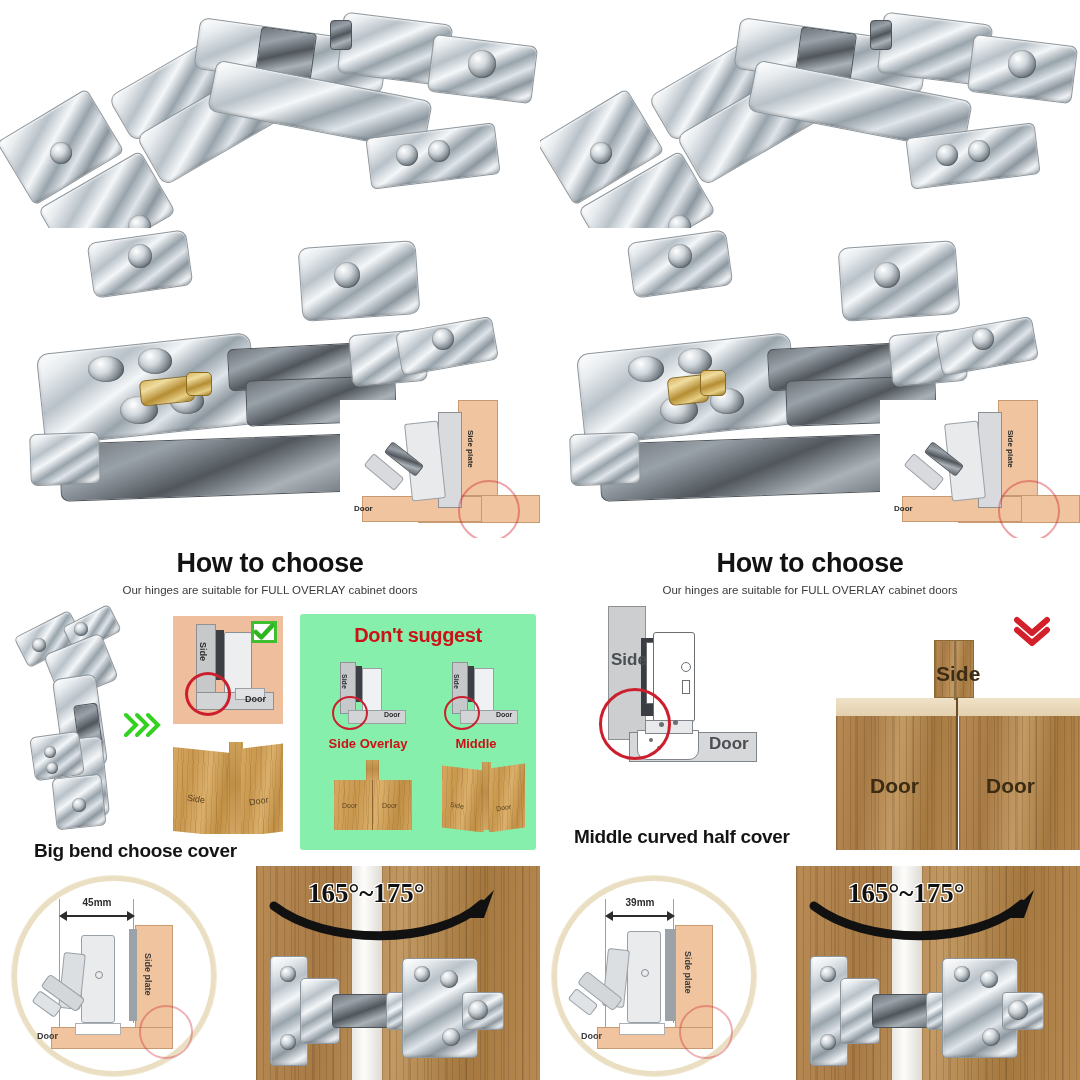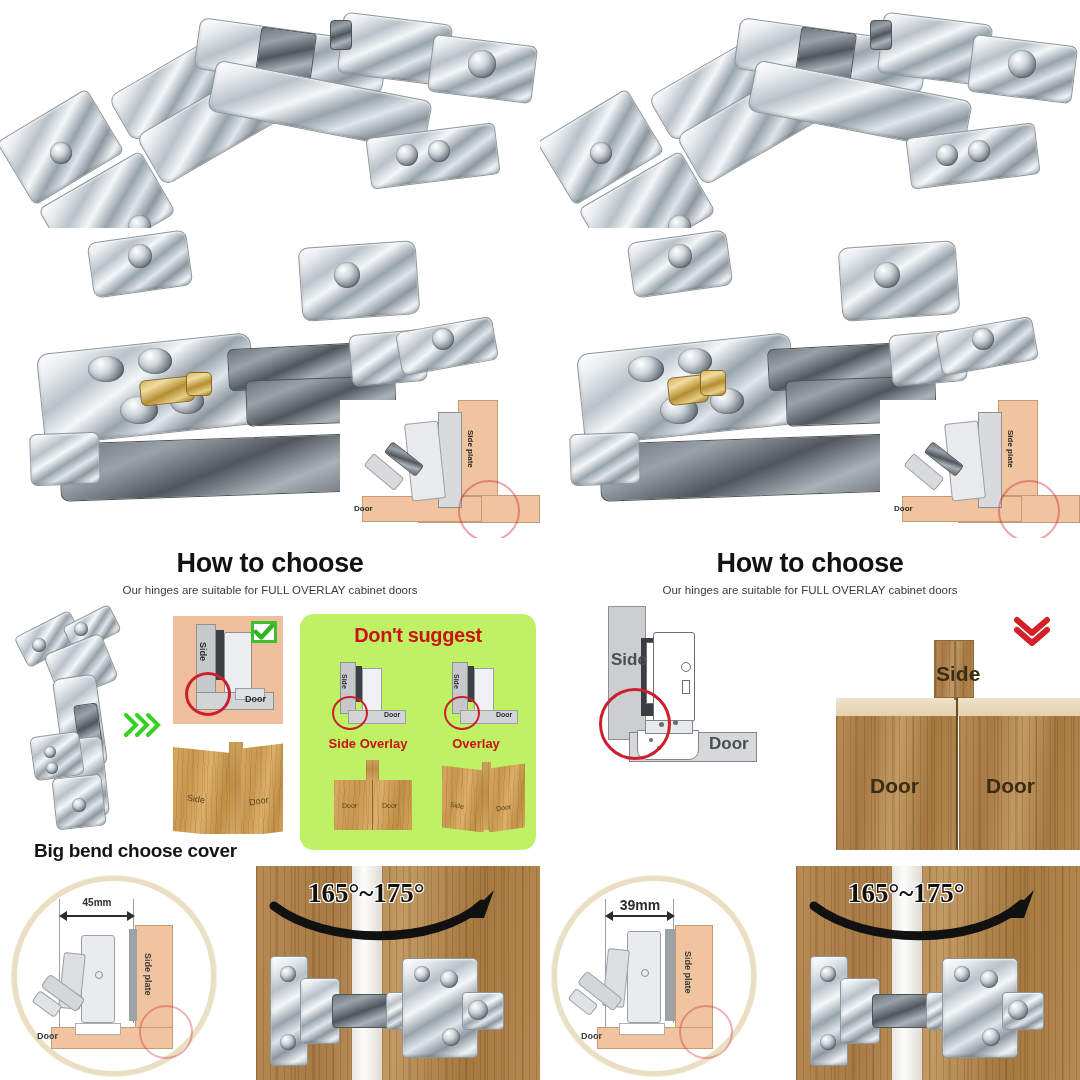--- a/index.html
+++ b/index.html
@@ -64,21 +64,21 @@
   }
   .wood-dark {
     background:
       repeating-linear-gradient(90deg, rgba(92,60,26,.22) 0 1px, rgba(255,255,255,0) 1px 7px),
       repeating-linear-gradient(90deg, rgba(60,38,14,.12) 0 2px, rgba(255,255,255,0) 2px 19px),
       linear-gradient(95deg,#b98b55 0%,#a87a45 25%,#c39a64 50%,#a4783f 75%,#b88a53 100%);
   }
 
   
   .peach-panel { background:#efbe9d; }
-  .gray-panel  { background:#bef264; border-radius:14px; }
+  .gray-panel  { background:#86efac; border-radius:3px; }
 
   .circle-frame {
     border-radius:50%;
     background:#ffffff;
     border:5px solid #eadfc2;
     box-shadow:0 0 0 1px #f2ead6;
   }
 
   .dim-line { background:#2c2c2c; }
   .thin-v   { background:#9aa0a4; }
@@ -282,21 +282,21 @@
 
     <div class="abs" style="left:134px;top:46px;width:90px;height:70px;">
       <div class="abs dia-side" style="left:18px;top:2px;width:16px;height:52px;"></div>
       <div class="abs" style="left:34px;top:6px;width:6px;height:36px;background:#3c4044;"></div>
       <div class="abs" style="left:40px;top:8px;width:20px;height:44px;background:#f0f1f2;border:1px solid #9aa0a5;"></div>
       <div class="abs" style="left:26px;top:50px;width:58px;height:14px;background:#d2d4d6;border:1px solid #9aa0a5;"></div>
       <div class="abs redring" style="left:10px;top:36px;width:36px;height:34px;border-width:2px;"></div>
       <div class="abs dia-label" style="left:19px;top:14px;writing-mode:vertical-rl;font-size:7px;">Side</div>
       <div class="abs dia-label" style="left:62px;top:51px;font-size:7px;">Door</div>
     </div>
-    <div class="abs red-head" style="left:126px;top:122px;width:100px;text-align:center;font-size:13px;">Overlay</div>
+    <div class="abs red-head" style="left:126px;top:122px;width:100px;text-align:center;font-size:13px;">Middle</div>
 
     <div class="abs" style="left:32px;top:146px;width:84px;height:72px;">
       <div class="abs wood-b" style="left:34px;top:0;width:13px;height:20px;"></div>
       <div class="abs wood-a" style="left:2px;top:20px;width:78px;height:50px;"></div>
       <div class="abs" style="left:40px;top:20px;width:1px;height:50px;background:#8c6530;"></div>
       <div class="abs" style="left:10px;top:42px;font-size:7px;color:#5c4423;">Door</div>
       <div class="abs" style="left:50px;top:42px;font-size:7px;color:#5c4423;">Door</div>
     </div>
 
     <div class="abs" style="left:142px;top:146px;width:84px;height:72px;overflow:hidden;">
@@ -322,20 +322,21 @@
     <div class="abs" style="left:62px;top:118px;width:48px;height:14px;background:#e7e9eb;border:1px solid #80868b;"></div>
     <div class="abs" style="left:76px;top:120px;width:5px;height:5px;border-radius:50%;background:#6a6f74;"></div>
     <div class="abs" style="left:90px;top:118px;width:5px;height:5px;border-radius:50%;background:#6a6f74;"></div>
     <div class="abs" style="left:66px;top:136px;width:4px;height:4px;border-radius:50%;background:#6a6f74;"></div>
     <div class="abs" style="left:74px;top:144px;width:4px;height:4px;border-radius:50%;background:#6a6f74;"></div>
     <div class="abs redring" style="left:16px;top:86px;width:72px;height:72px;"></div>
     <div class="abs" style="left:28px;top:48px;font-size:17px;color:#4a4e52;font-weight:bold;">Side</div>
     <div class="abs" style="left:126px;top:132px;font-size:17px;color:#4a4e52;font-weight:bold;">Door</div>
   </div>
 
+  <div class="abs cap-bold" style="left:574px;top:826px;">Middle curved half cover</div>
 
   <div class="abs" style="left:1012px;top:616px;width:40px;height:30px;">
     <svg width="40" height="30" viewBox="0 0 40 30">
       <path d="M5 4 L20 17 L35 4" stroke="#d3202a" stroke-width="6" fill="none" stroke-linecap="round" stroke-linejoin="round"></path>
       <path d="M5 14 L20 27 L35 14" stroke="#d3202a" stroke-width="6" fill="none" stroke-linecap="round" stroke-linejoin="round"></path>
     </svg>
   </div>
 
   <div class="abs" style="left:836px;top:640px;width:244px;height:210px;overflow:hidden;">
     <div class="abs wood-dark" style="left:98px;top:0;width:40px;height:58px;border:1px solid #8d6a36;"></div>
@@ -399,21 +400,21 @@
     <div class="abs metal" style="left:206px;top:126px;width:42px;height:38px;border-radius:4px;"></div>
     <div class="abs screw-hole" style="left:212px;top:134px;width:20px;height:20px;"></div>
   </div>
 
   <div class="abs circle-frame" style="left:552px;top:876px;width:204px;height:200px;">
     <div class="abs thin-v" style="left:48px;top:18px;width:1px;height:130px;"></div>
     <div class="abs thin-v" style="left:116px;top:18px;width:1px;height:124px;"></div>
     <div class="abs dim-line" style="left:50px;top:34px;width:66px;height:2px;"></div>
     <div class="abs" style="left:48px;top:30px;width:0;height:0;border-top:5px solid transparent;border-bottom:5px solid transparent;border-right:8px solid #2c2c2c;"></div>
     <div class="abs" style="left:110px;top:30px;width:0;height:0;border-top:5px solid transparent;border-bottom:5px solid transparent;border-left:8px solid #2c2c2c;"></div>
-    <div class="abs" style="left:50px;top:16px;width:66px;text-align:center;font-size:14px;color:#2c2c2c;font-weight:bold;">39mm</div>
+    <div class="abs" style="left:50px;top:16px;width:66px;text-align:center;font-size:10px;color:#2c2c2c;font-weight:bold;">39mm</div>
     <div class="abs" style="left:118px;top:44px;width:38px;height:104px;background:#f0c49e;border:1px solid #c79a72;"></div>
     <div class="abs" style="left:108px;top:48px;width:10px;height:92px;background:#9ba2a8;"></div>
     <div class="abs" style="left:40px;top:146px;width:116px;height:22px;background:#f0c49e;border:1px solid #c79a72;"></div>
     <div class="abs" style="left:62px;top:142px;width:46px;height:12px;background:#ffffff;border:1px solid #aab0b5;"></div>
     <div class="abs" style="left:70px;top:50px;width:34px;height:92px;background:#e9ebed;border:1px solid #99a0a6;border-radius:3px;"></div>
     <div class="abs" style="left:84px;top:88px;width:8px;height:8px;border:1px solid #888f95;border-radius:50%;"></div>
     <div class="abs" style="left:48px;top:68px;width:22px;height:58px;background:#dcdfe2;border:1px solid #99a0a6;border-radius:3px;transform:rotate(6deg);"></div>
     <div class="abs" style="left:20px;top:102px;width:46px;height:16px;background:#d3d7da;border:1px solid #99a0a6;border-radius:4px;transform:rotate(38deg);"></div>
     <div class="abs" style="left:12px;top:114px;width:28px;height:14px;background:#e0e3e5;border:1px solid #99a0a6;border-radius:3px;transform:rotate(38deg);"></div>
     <div class="abs redring" style="left:122px;top:124px;width:54px;height:54px;border-width:2px;border-color:rgba(204,31,46,.35);"></div>

